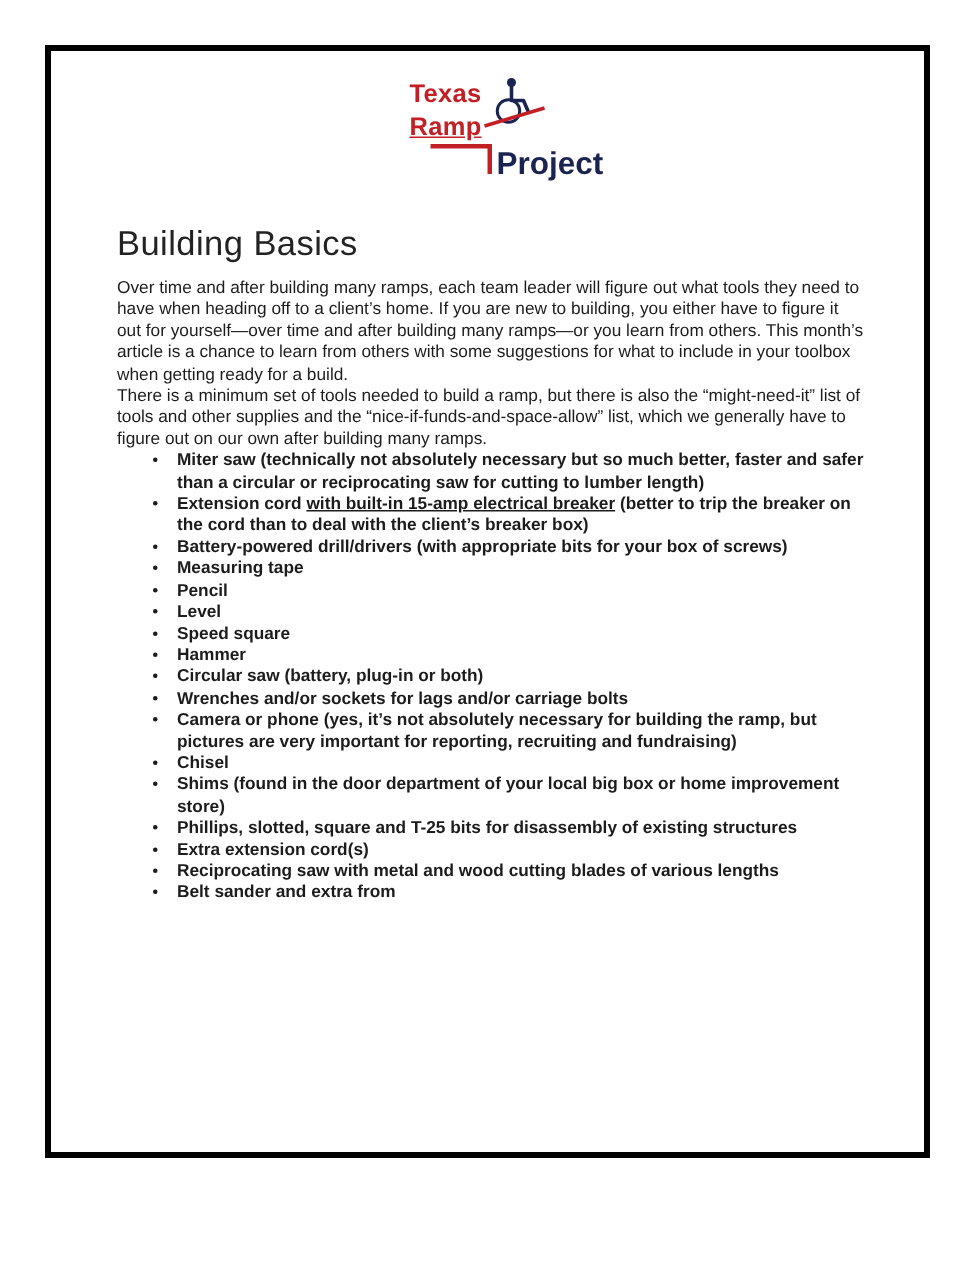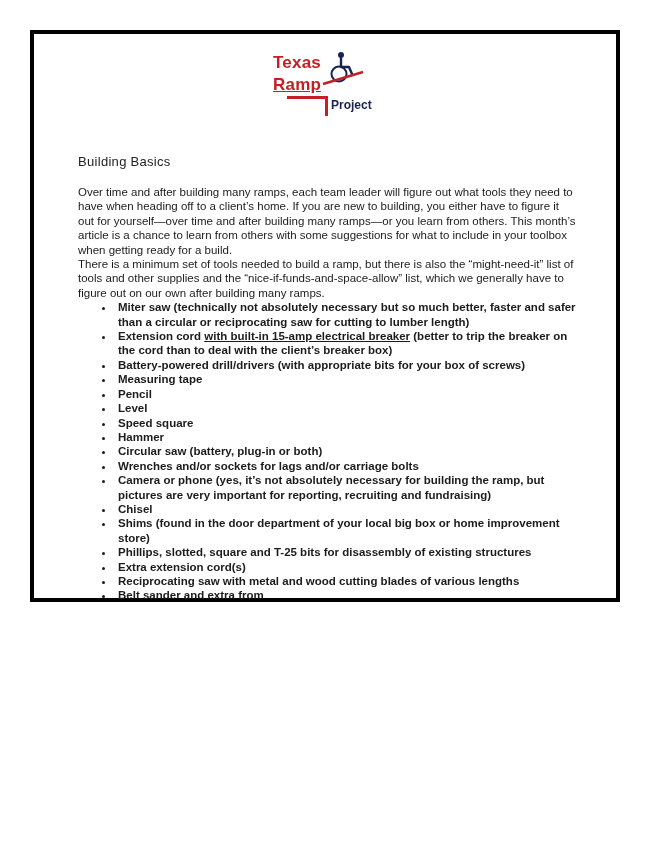--- a/index.html
+++ b/index.html
@@ -13,21 +13,21 @@
     position: relative;
     font-family: "Liberation Sans", sans-serif;
     color: #1c1c1c;
     -webkit-font-smoothing: antialiased;
   }
   .frame {
     position: absolute;
     left: 30px;
     top: 30px;
     width: 590px;
-    height: 572px;
+    height: 742px;
     border: 4px solid #000000;
     box-sizing: border-box;
     background: #ffffff;
   }
   .content {
     padding: 14px 40px 0 44px;
   }
 
   
   .logo {
@@ -58,33 +58,33 @@
     width: 38px;
     height: 17px;
     border-top: 3px solid #c32026;
     border-right: 3px solid #c32026;
   }
   .logo-project {
     position: absolute;
     left: 70px;
     top: 47px;
     font-weight: 700;
-    font-size: 12px;
+    font-size: 21px;
     color: #1b2350;
     line-height: 1;
   }
 
   
   .doc {
     font-size: 11.5px;
     line-height: 14.4px;
   }
   .page-title {
     margin-top: 34px;
-    font-size: 13px;
+    font-size: 23px;
     line-height: 20px;
     color: #232323;
     letter-spacing: 0.3px;
   }
   .byline   { margin-top: 21px; }
   .para     { margin-top: 13px; }
   .tight    { margin-top: 0; }
   p { margin: 0; }
 
   ul {

